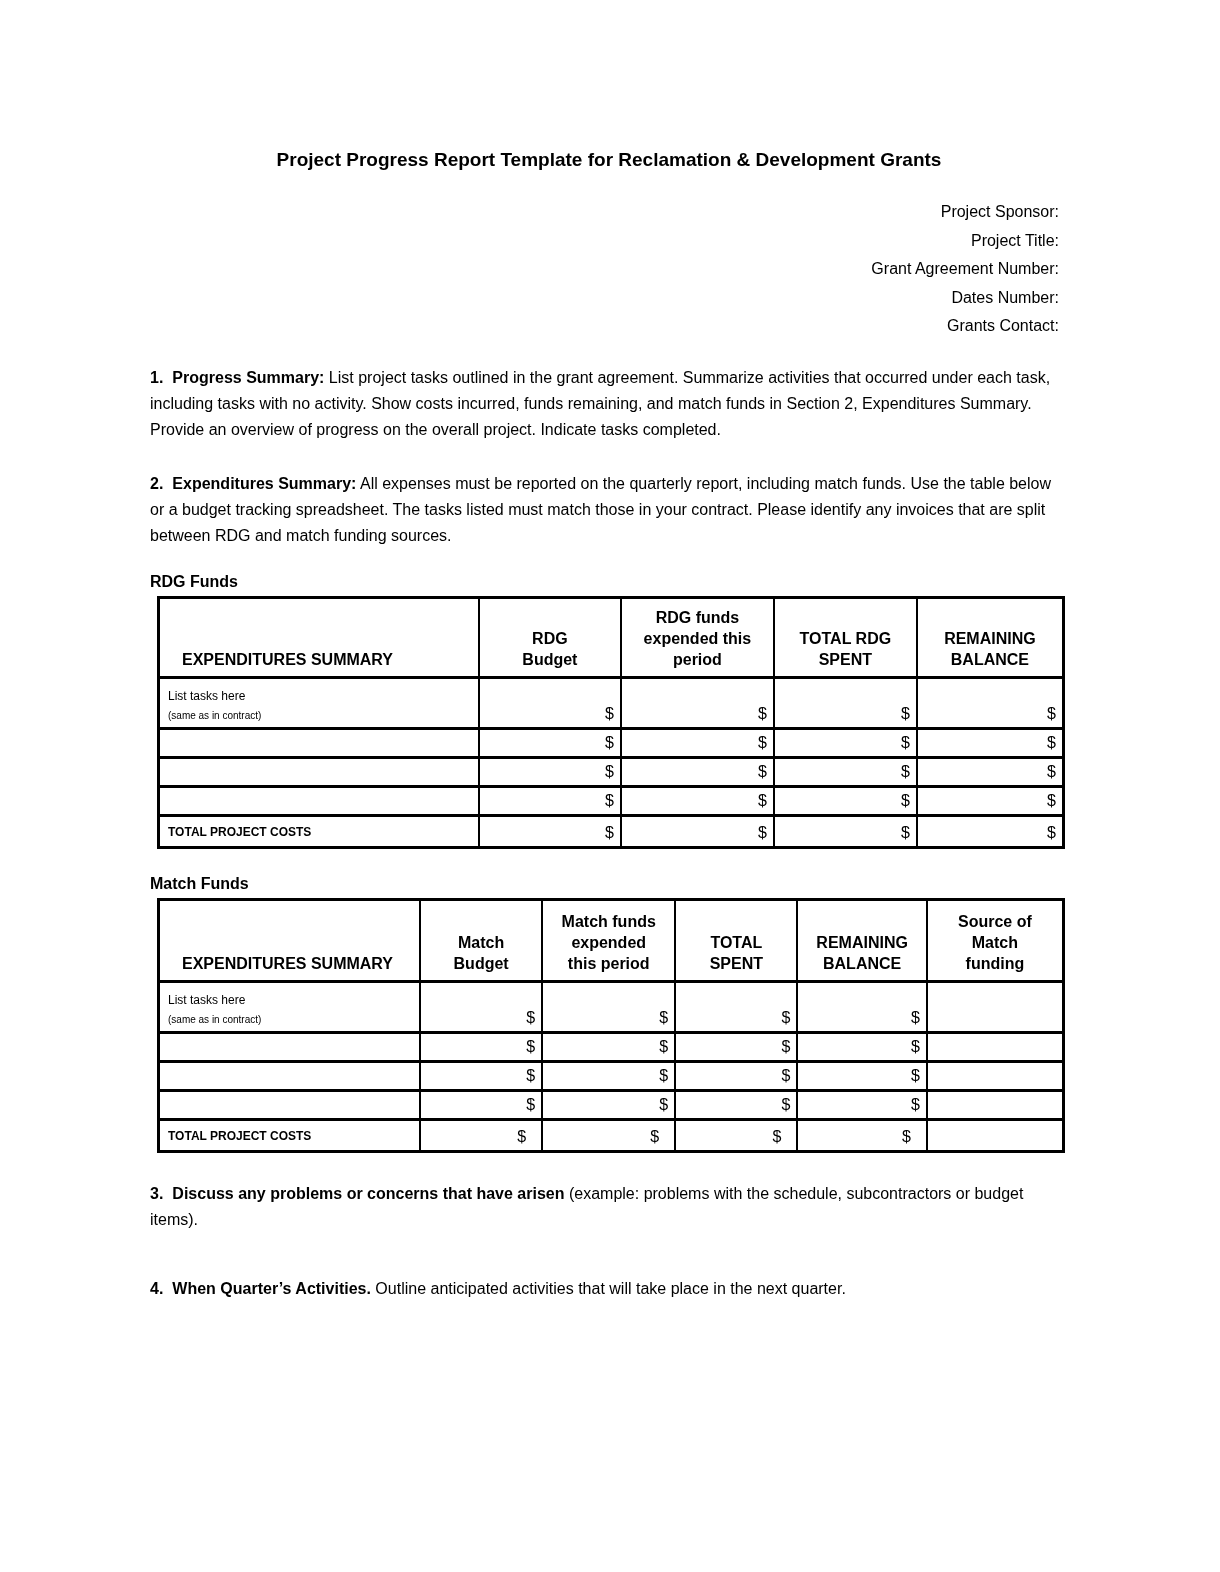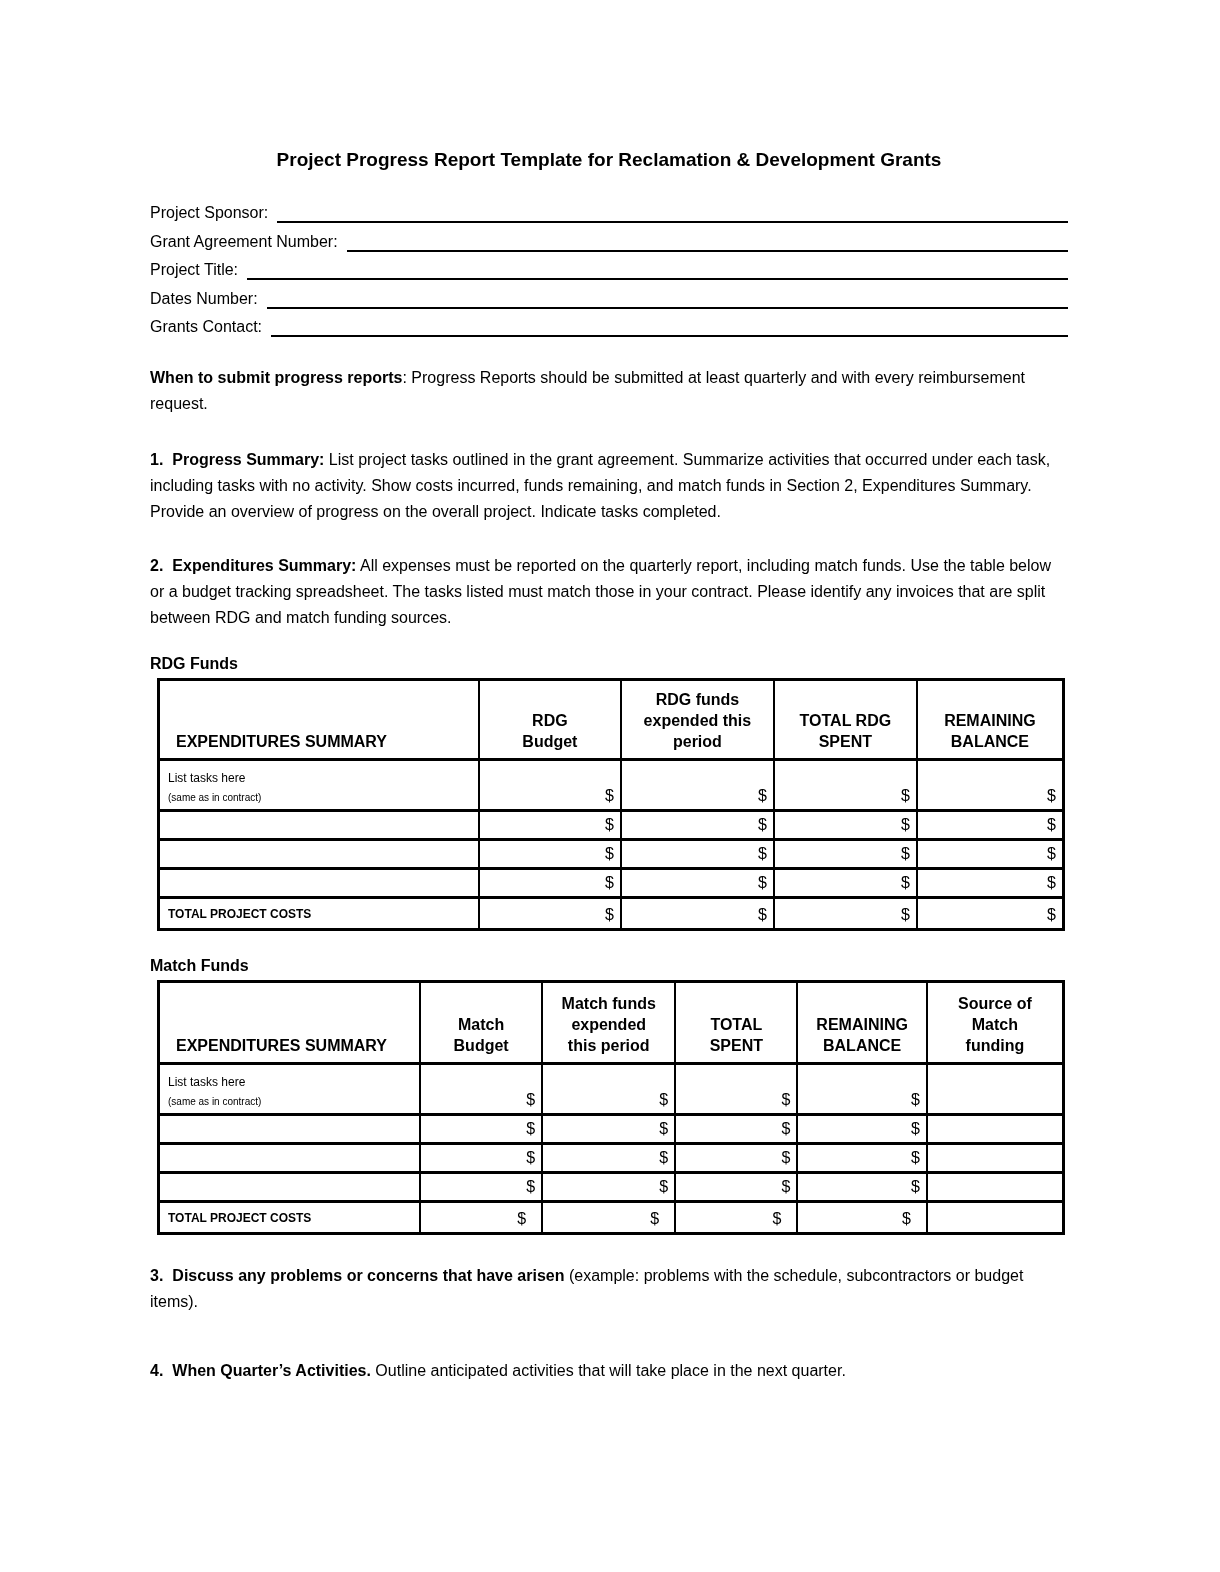--- a/index.html
+++ b/index.html
@@ -13,21 +13,21 @@
     font-family:"Liberation Sans",sans-serif;
   }
   .title{
     font-size:19px;font-weight:700;
     text-align:center;
     line-height:24px;
     margin:0 0 30px 0;
   }
   
   .fields{margin:0 0 28px 0;}
-  .field{display:flex;align-items:flex-end;height:21px;margin-bottom:7.5px;font-size:16px;}
+  .field{display:flex;align-items:flex-end;height:21px;margin-bottom:7.5px;font-size:16px;flex-direction:column;}
   .field-label{white-space:nowrap;padding-right:9px;line-height:20px;}
   .field-line{flex:1 1 auto;border-bottom:2.5px solid #000;height:18px;}
   
   .para{font-size:16px;line-height:26px;margin:0 0 30px 0;}
   .para b{font-weight:700;}
   .sec-head{margin-left:9px;}
   .p-intro{margin-bottom:30px;}
   .p-s1{margin-bottom:28px;}
   .p-s2{margin-bottom:22px;}
   .p-s3{margin-bottom:43px;}
@@ -48,21 +48,21 @@
     border:solid #000;
     border-width:3px 2px;
     overflow:hidden;
   }
   .grant-table th{
     font-size:16px;font-weight:700;
     text-align:center;vertical-align:bottom;
     line-height:21px;
     padding:4px 3px 6px 3px;
   }
-  .grant-table th.first-col{text-align:left;padding-left:16px;}
+  .grant-table th.first-col{text-align:left;padding-left:22px;}
   .t-rdg thead tr{height:80px;}
   .t-match thead tr{height:82px;}
   .grant-table td{vertical-align:bottom;}
   .grant-table td.money{
     text-align:right;
     font-size:16px;line-height:20px;
     padding:2px 6px 3px 2px;
   }
   .grant-table td.task-col{padding:2px 8px 3px 8px;line-height:20px;}
   .grant-table tbody tr{height:29px;}
@@ -79,38 +79,37 @@
 <div class="page">
 
   <h1 class="title">Project Progress Report Template for Reclamation &amp; Development Grants</h1>
 
   <div class="fields">
     <div class="field">
       <span class="field-label">Project Sponsor:</span>
       <span class="field-line"></span>
     </div>
     <div class="field">
+      <span class="field-label">Project Title:</span>
+      <span class="field-line"></span>
+    </div>
+    <div class="field">
       <span class="field-label">Grant Agreement Number:</span>
       <span class="field-line"></span>
     </div>
     <div class="field">
-      <span class="field-label">Project Title:</span>
-      <span class="field-line"></span>
-    </div>
-    <div class="field">
       <span class="field-label">Dates Number:</span>
       <span class="field-line"></span>
     </div>
     <div class="field">
       <span class="field-label">Grants Contact:</span>
       <span class="field-line"></span>
     </div>
   </div>
 
-  <p class="para p-intro"><b>When to submit progress reports</b><span>: Progress Reports should be submitted at least quarterly and with every reimbursement request.</span></p>
 
   <p class="para p-s1"><b>1.</b><b class="sec-head">Progress Summary:</b><span> List project tasks outlined in the grant agreement. Summarize activities that occurred under each task, including tasks with no activity. Show costs incurred, funds remaining, and match funds in Section 2, Expenditures Summary. Provide an overview of progress on the overall project. Indicate tasks completed.</span></p>
 
   <p class="para p-s2"><b>2.</b><b class="sec-head">Expenditures Summary:</b><span> All expenses must be reported on the quarterly report, including match funds. Use the table below or a budget tracking spreadsheet. The tasks listed must match those in your contract. Please identify any invoices that are split between RDG and match funding sources.</span></p>
 
   <p class="table-label">RDG Funds</p>
   <table class="grant-table t-rdg">
     <colgroup>
       <col style="width:35.4%">
         <col style="width:15.7%">

